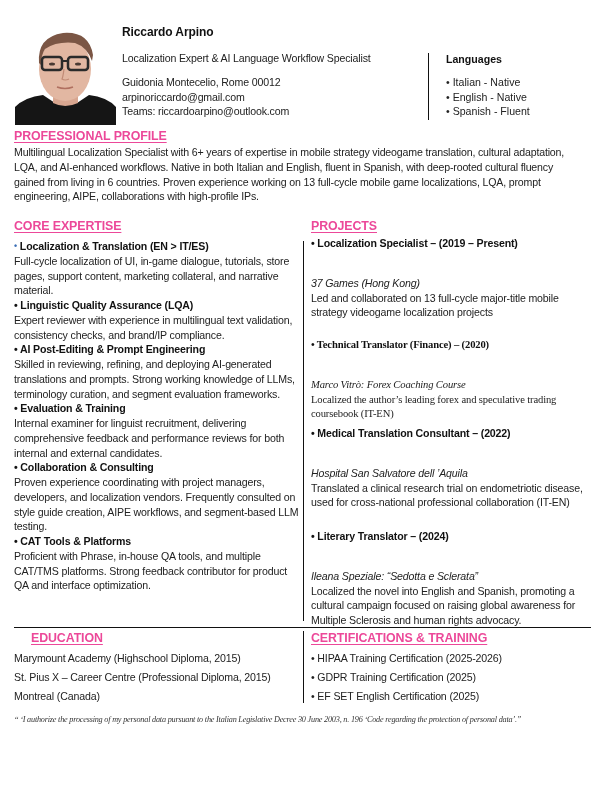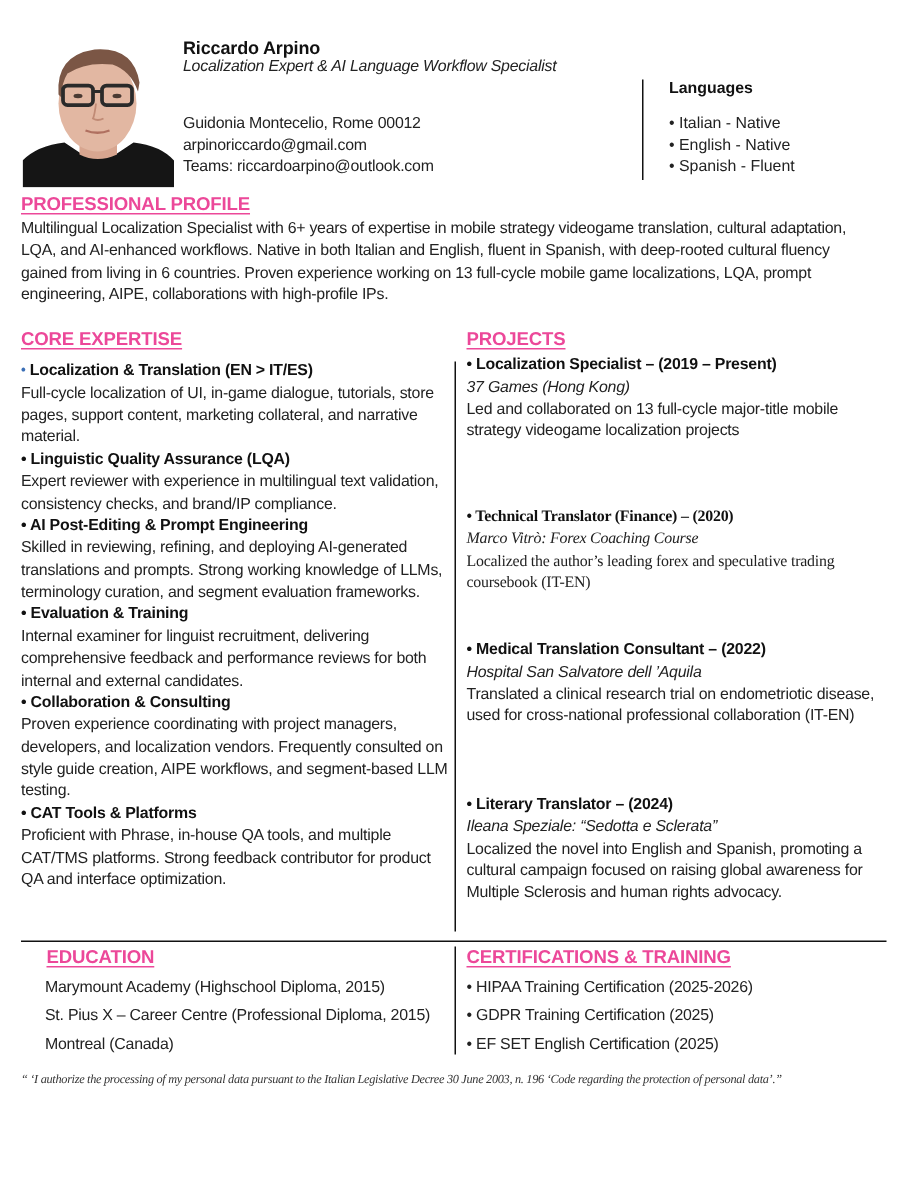--- a/index.html
+++ b/index.html
@@ -2,48 +2,48 @@
 <html><head>
   <meta charset="utf-8">
   <style>
     * { margin: 0; padding: 0; box-sizing: border-box; }
     html, body { width: 612px; height: 792px; background: #ffffff; overflow: hidden; }
     body { position: relative; font-family: "Liberation Sans", "DejaVu Sans", sans-serif; color: #1a1a1a; }
 
     .photo { position: absolute; left: 15px; top: 25px; width: 101px; height: 100px; overflow: hidden; background: #ffffff; }
 
     .name { position: absolute; left: 122px; top: 25px; font-size: 12px; font-weight: bold; color: #111; letter-spacing: -0.1px; }
-    .title { position: absolute; left: 122px; top: 38px; font-size: 10.6px; font-style: italic; color: #222; letter-spacing: -0.15px; }
+    .title { position: absolute; left: 122px; top: 52px; font-size: 10.6px; color: #222; letter-spacing: -0.15px; }
     .contact { position: absolute; left: 122px; top: 75px; font-size: 10.6px; color: #222; line-height: 14.5px; letter-spacing: -0.15px; }
     .contact div { white-space: nowrap; }
 
     .header-divider { position: absolute; left: 428px; top: 53px; width: 1px; height: 67px; background: #111; }
     .lang-title { position: absolute; left: 446px; top: 53px; font-size: 10.6px; font-weight: bold; color: #111; }
     .lang-list { position: absolute; left: 446px; top: 75px; font-size: 10.6px; color: #222; line-height: 14.5px; }
 
     .section-h { position: absolute; font-size: 12.4px; font-weight: bold; text-decoration: underline; text-underline-offset: 2px; color: #ec4899; letter-spacing: -0.1px; white-space: nowrap; }
 
     .profile-text { position: absolute; left: 14px; top: 145px; width: 570px; font-size: 10.6px; line-height: 14.8px; color: #222; letter-spacing: -0.17px; }
 
     .col-left { position: absolute; left: 14px; top: 239px; width: 290px; font-size: 10.6px; line-height: 14.75px; color: #222; letter-spacing: -0.15px; }
     .exp-title { font-weight: bold; color: #111; }
     .exp-title .dot-blue { color: #3b6fb6; font-size: 9px; vertical-align: 1px; }
 
     .mid-divider { position: absolute; left: 303px; top: 241px; width: 1px; height: 380px; background: #111; }
 
     .col-right { position: absolute; left: 311px; top: 236px; width: 285px; font-size: 10.6px; line-height: 14.8px; color: #222; letter-spacing: -0.15px; }
     .proj { position: absolute; left: 0; width: 285px; }
     .proj-title { font-weight: bold; color: #111; }
-    .proj-org { font-style: italic; }
+    .proj-org { font-style: italic; margin-top: 25px; }
 
     .h-rule { position: absolute; left: 14px; top: 627px; width: 577px; height: 1px; background: #111; }
     .bottom-divider { position: absolute; left: 303px; top: 631px; width: 1px; height: 72px; background: #111; }
 
     .edu-list { position: absolute; left: 14px; top: 651px; font-size: 10.6px; color: #222; letter-spacing: -0.15px; }
-    .edu-list div { height: 19px; line-height: 14px; white-space: nowrap; margin-left: 16px; }
+    .edu-list div { height: 19px; line-height: 14px; white-space: nowrap; }
     .cert-list { position: absolute; left: 311px; top: 651px; font-size: 10.6px; color: #222; letter-spacing: -0.15px; }
     .cert-list div { height: 19px; line-height: 14px; white-space: nowrap; }
 
     .consent { position: absolute; left: 14px; top: 714px; width: 545px; font-family: "Liberation Serif", "DejaVu Serif", serif; font-style: italic; font-size: 8.2px; line-height: 12px; color: #333; letter-spacing: -0.2px; }
   </style>
 </head>
 <body>
 
 <div class="photo">
   <svg width="101" height="100" viewBox="0 0 101 100">

